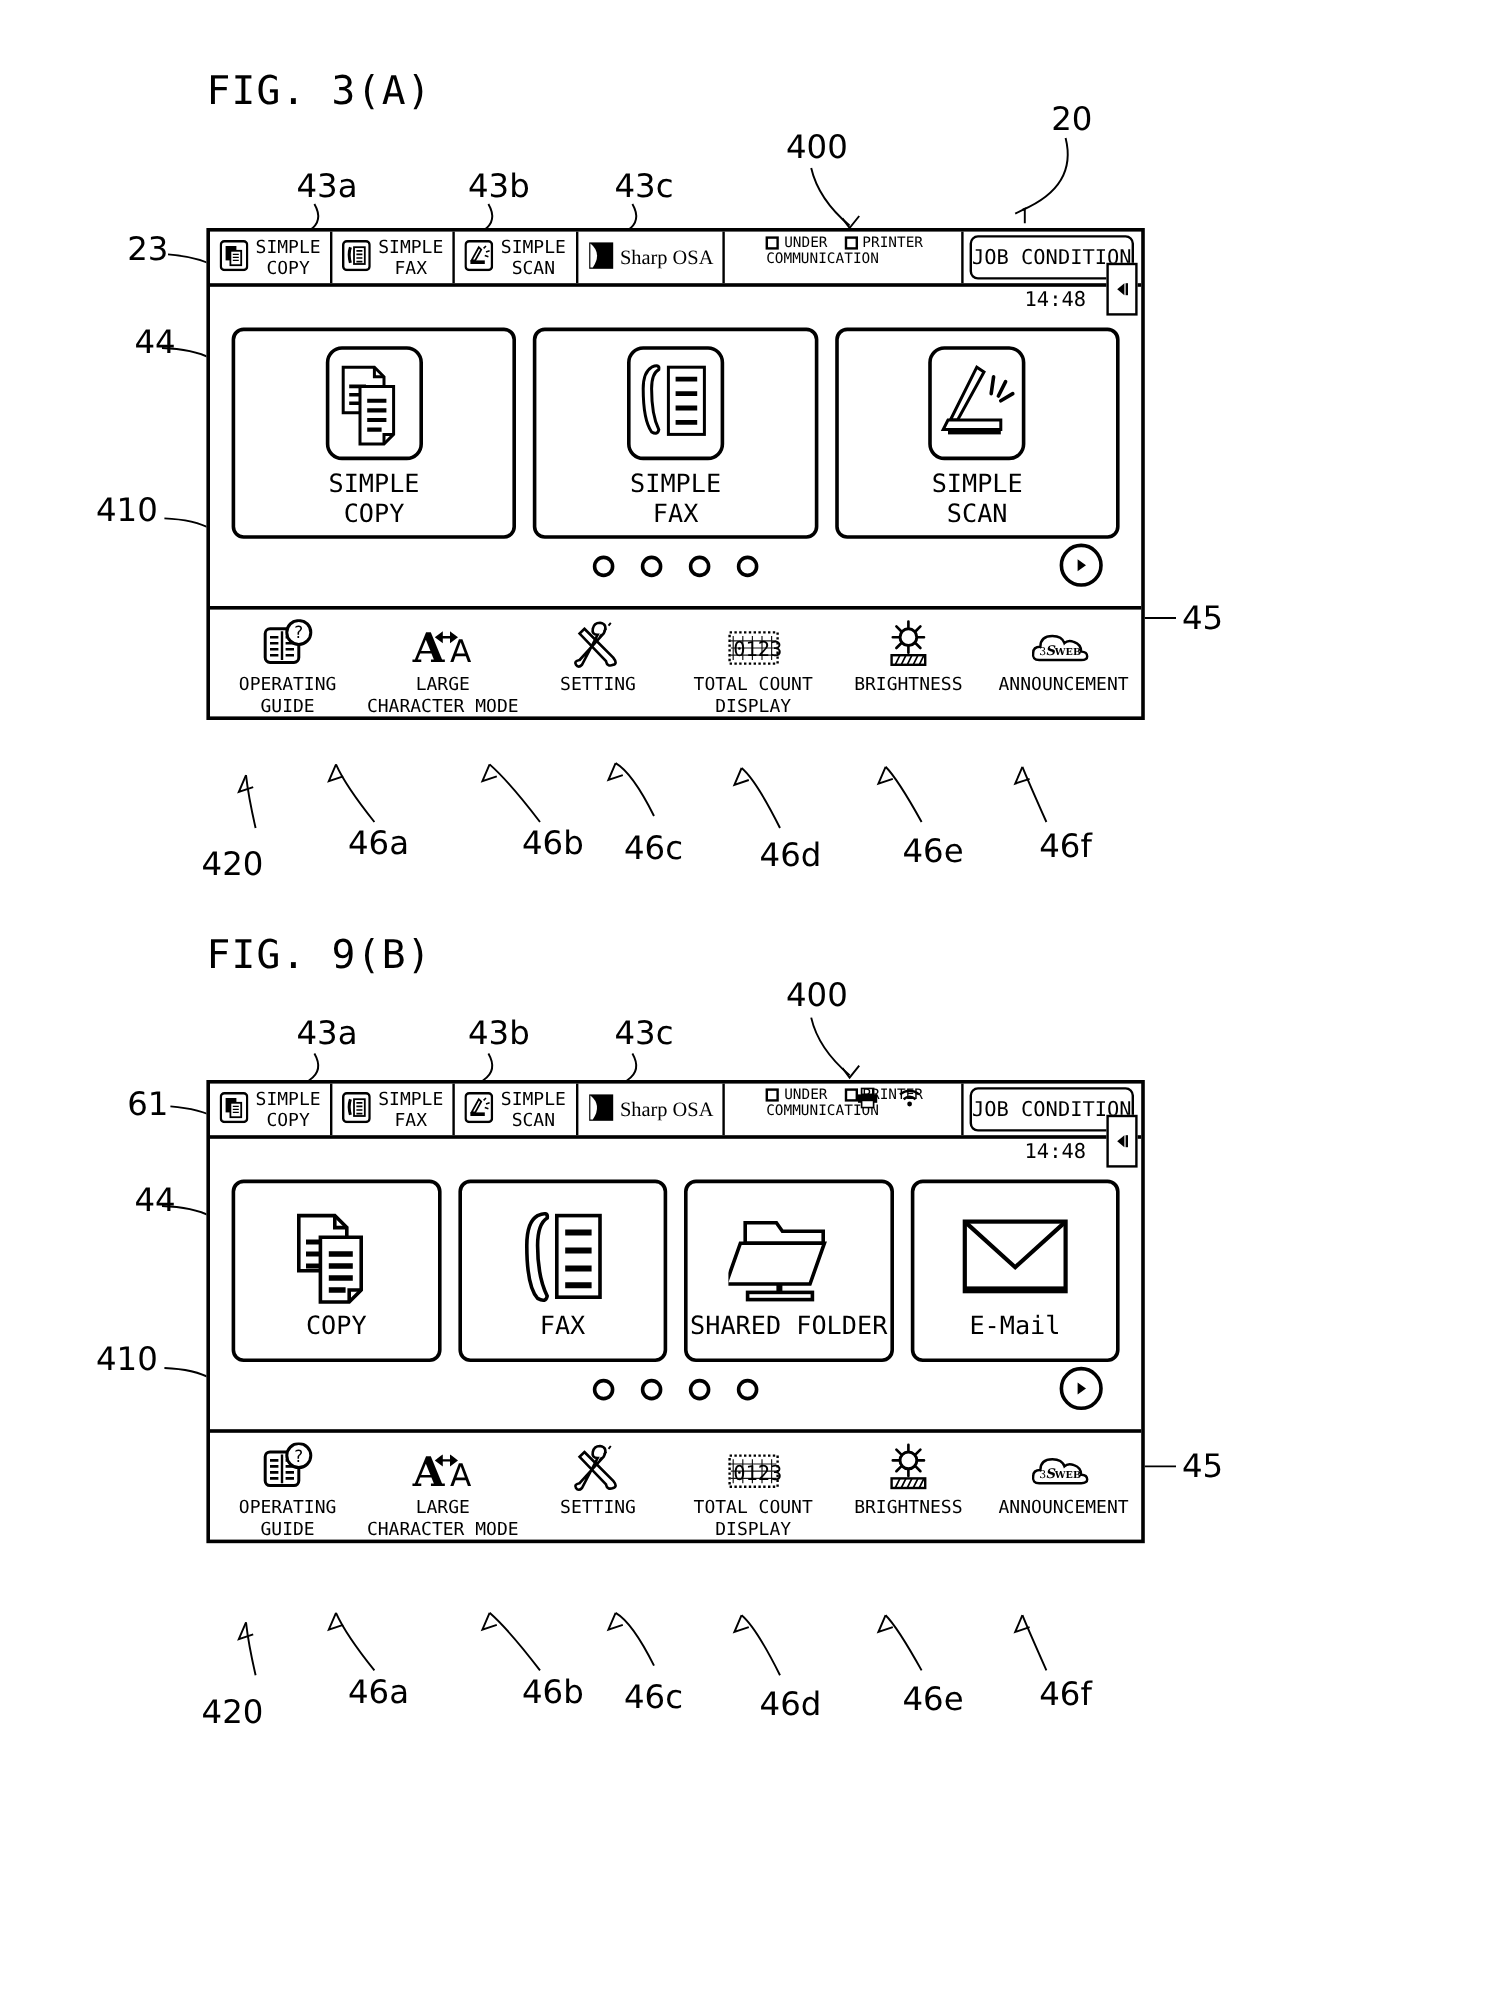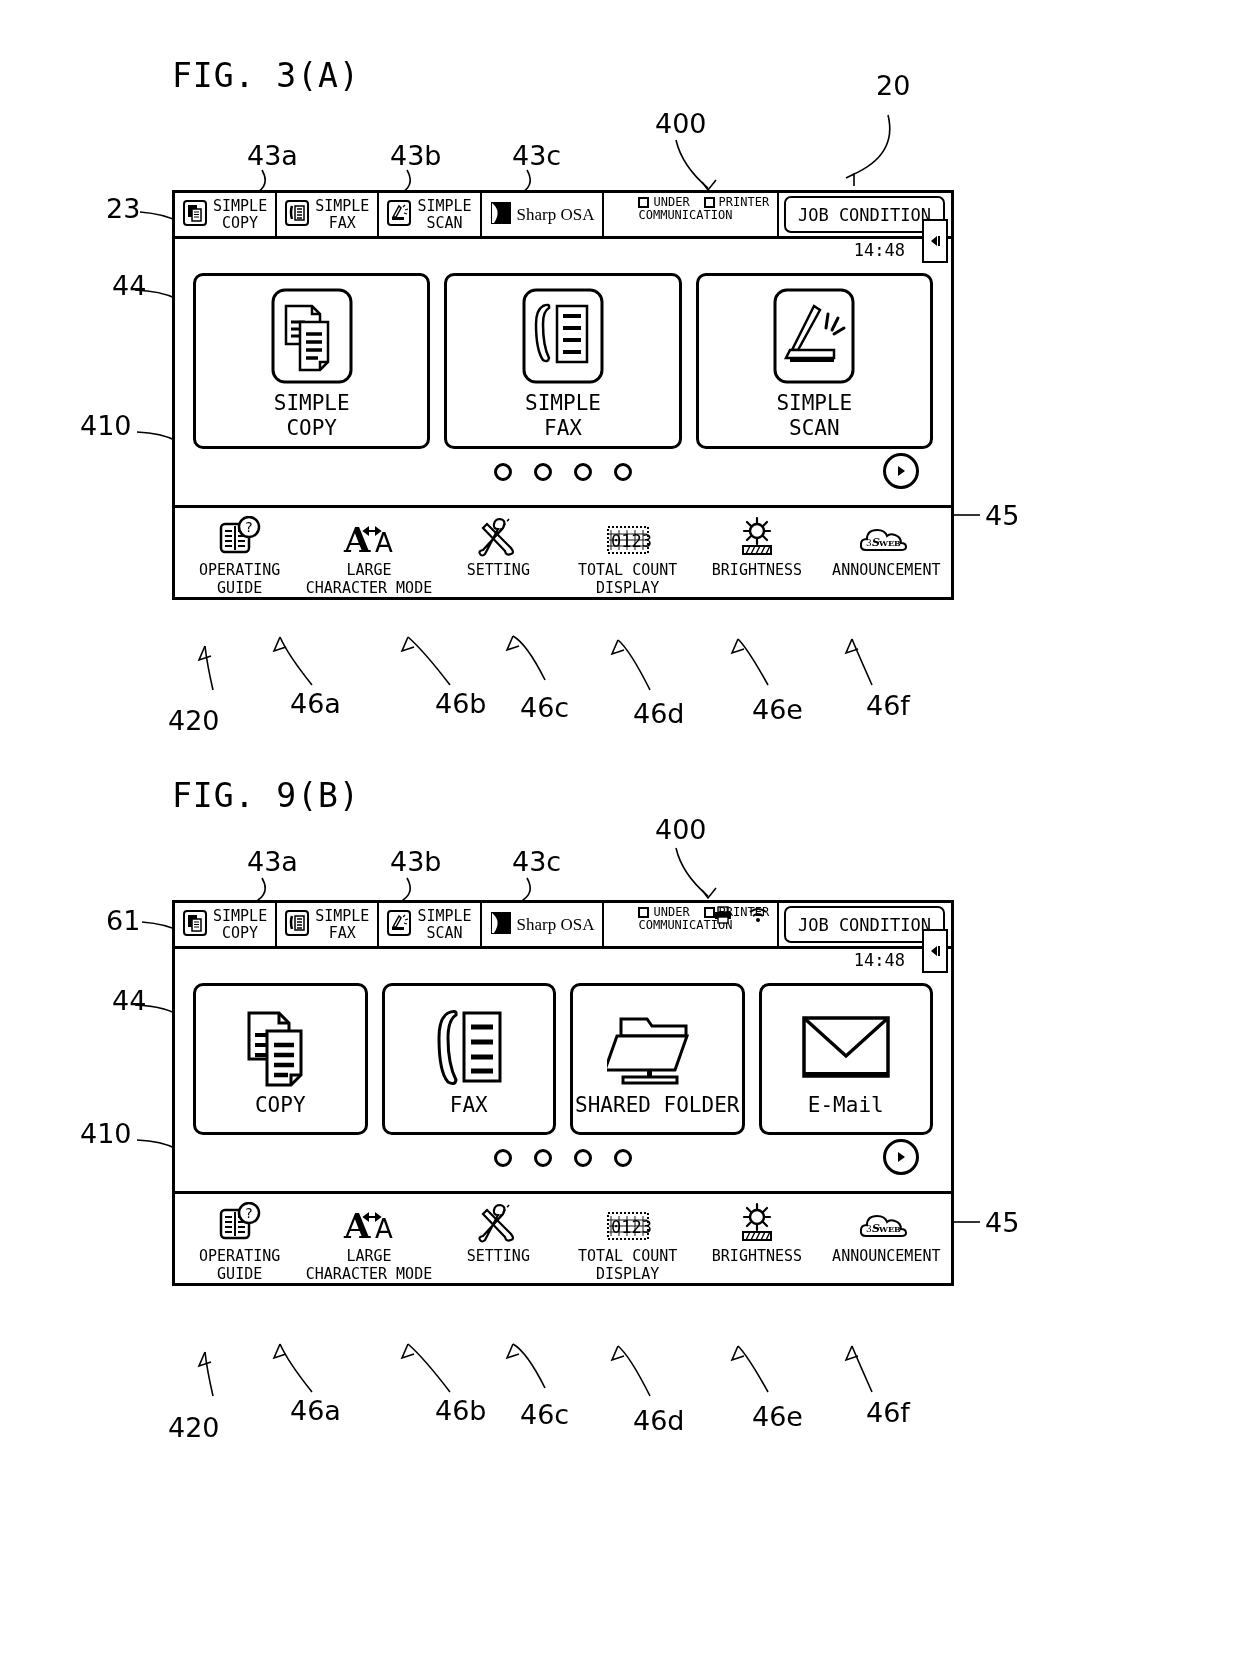--- a/index.html
+++ b/index.html
@@ -69,21 +69,21 @@
     font-size:12px;
     margin-left:28px;
   }
   .status-row { display:flex; align-items:center; gap:4px; }
   .chkbox { width:11px; height:11px; border:2px solid #000; display:inline-block; flex:0 0 auto;}
   .status-line2 { font-size:12px; margin-top:-1px;}
   .jobcond {
     flex:0 0 auto;
     display:flex; align-items:center; justify-content:center;
     margin:3px 6px 3px 5px;
-    padding:0 12px;
+    padding:0 0;
     border:2px solid #000;
     border-radius:7px;
     font-family:"DejaVu Sans Mono", monospace;
     font-size:17px;
     white-space:nowrap;
   }
   .clockrow {
     position:relative;
     height:24px;
     border-bottom:0;
@@ -240,21 +240,21 @@
     <path d="M852,1346 l-6,14 12,-4"></path>
   </g>
 </svg>
 
 <div class="fig-caption" style="left:172px; top:56px;">FIG. 3(A)</div>
 
 <div class="ref" style="left:247px; top:140px;">43a</div>
 <div class="ref" style="left:390px; top:140px;">43b</div>
 <div class="ref" style="left:512px; top:140px;">43c</div>
 <div class="ref" style="left:655px; top:108px;">400</div>
-<div class="ref" style="left:876px; top:70px;">20</div>
+<div class="ref" style="left:876px; top:84px;">20</div>
 <div class="ref" style="left:106px; top:193px;">23</div>
 <div class="ref" style="left:112px; top:270px;">44</div>
 <div class="ref" style="left:80px; top:410px;">410</div>
 <div class="ref" style="left:303px; top:258px;">44a</div>
 <div class="ref" style="left:498px; top:258px;">44b</div>
 <div class="ref" style="left:678px; top:258px;">44c</div>
 <div class="ref" style="left:820px; top:258px;">44d</div>
 <div class="ref" style="left:985px; top:500px;">45</div>
 <div class="ref" style="left:168px; top:705px;">420</div>
 <div class="ref" style="left:290px; top:688px;">46a</div>

